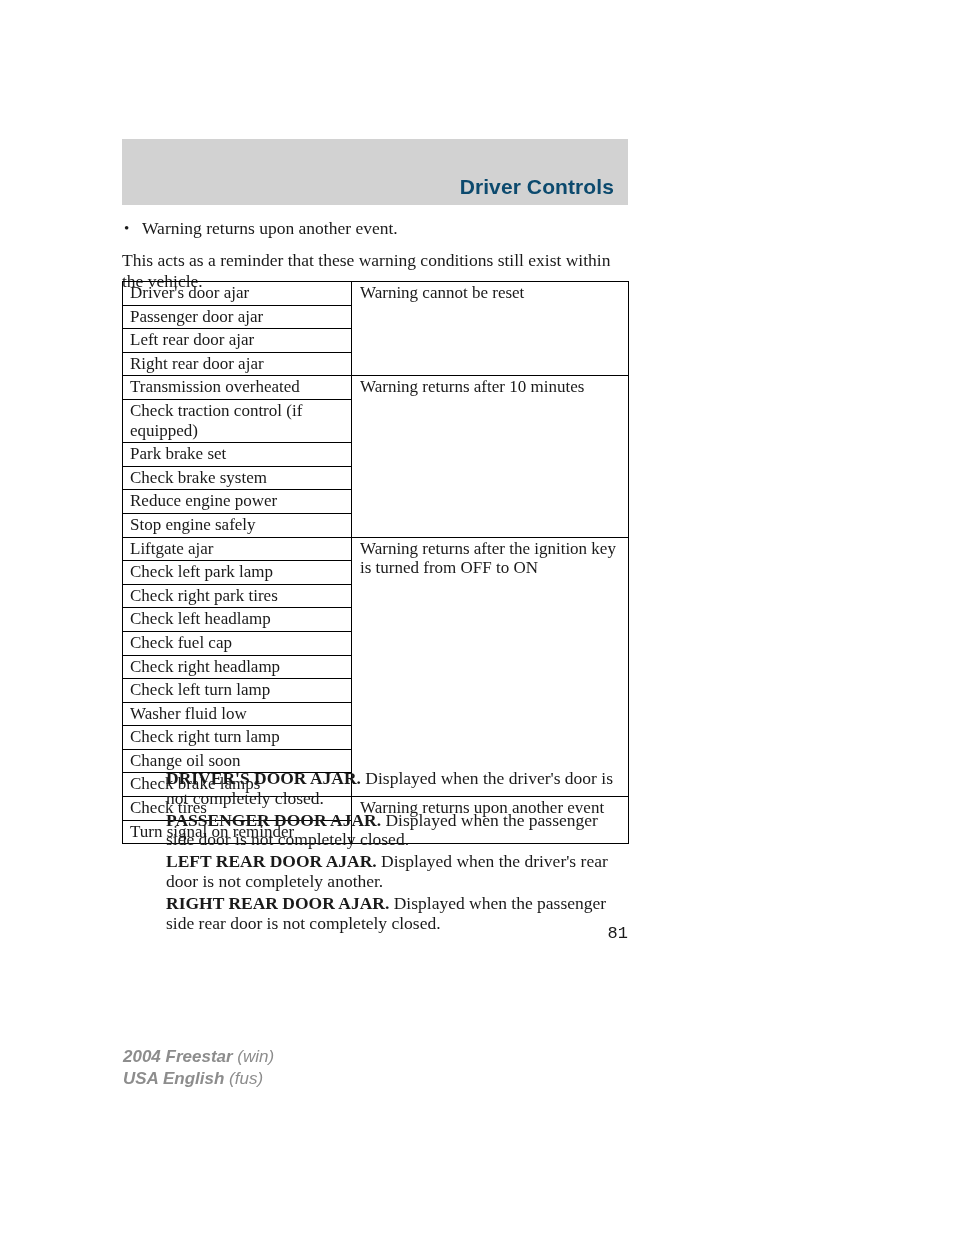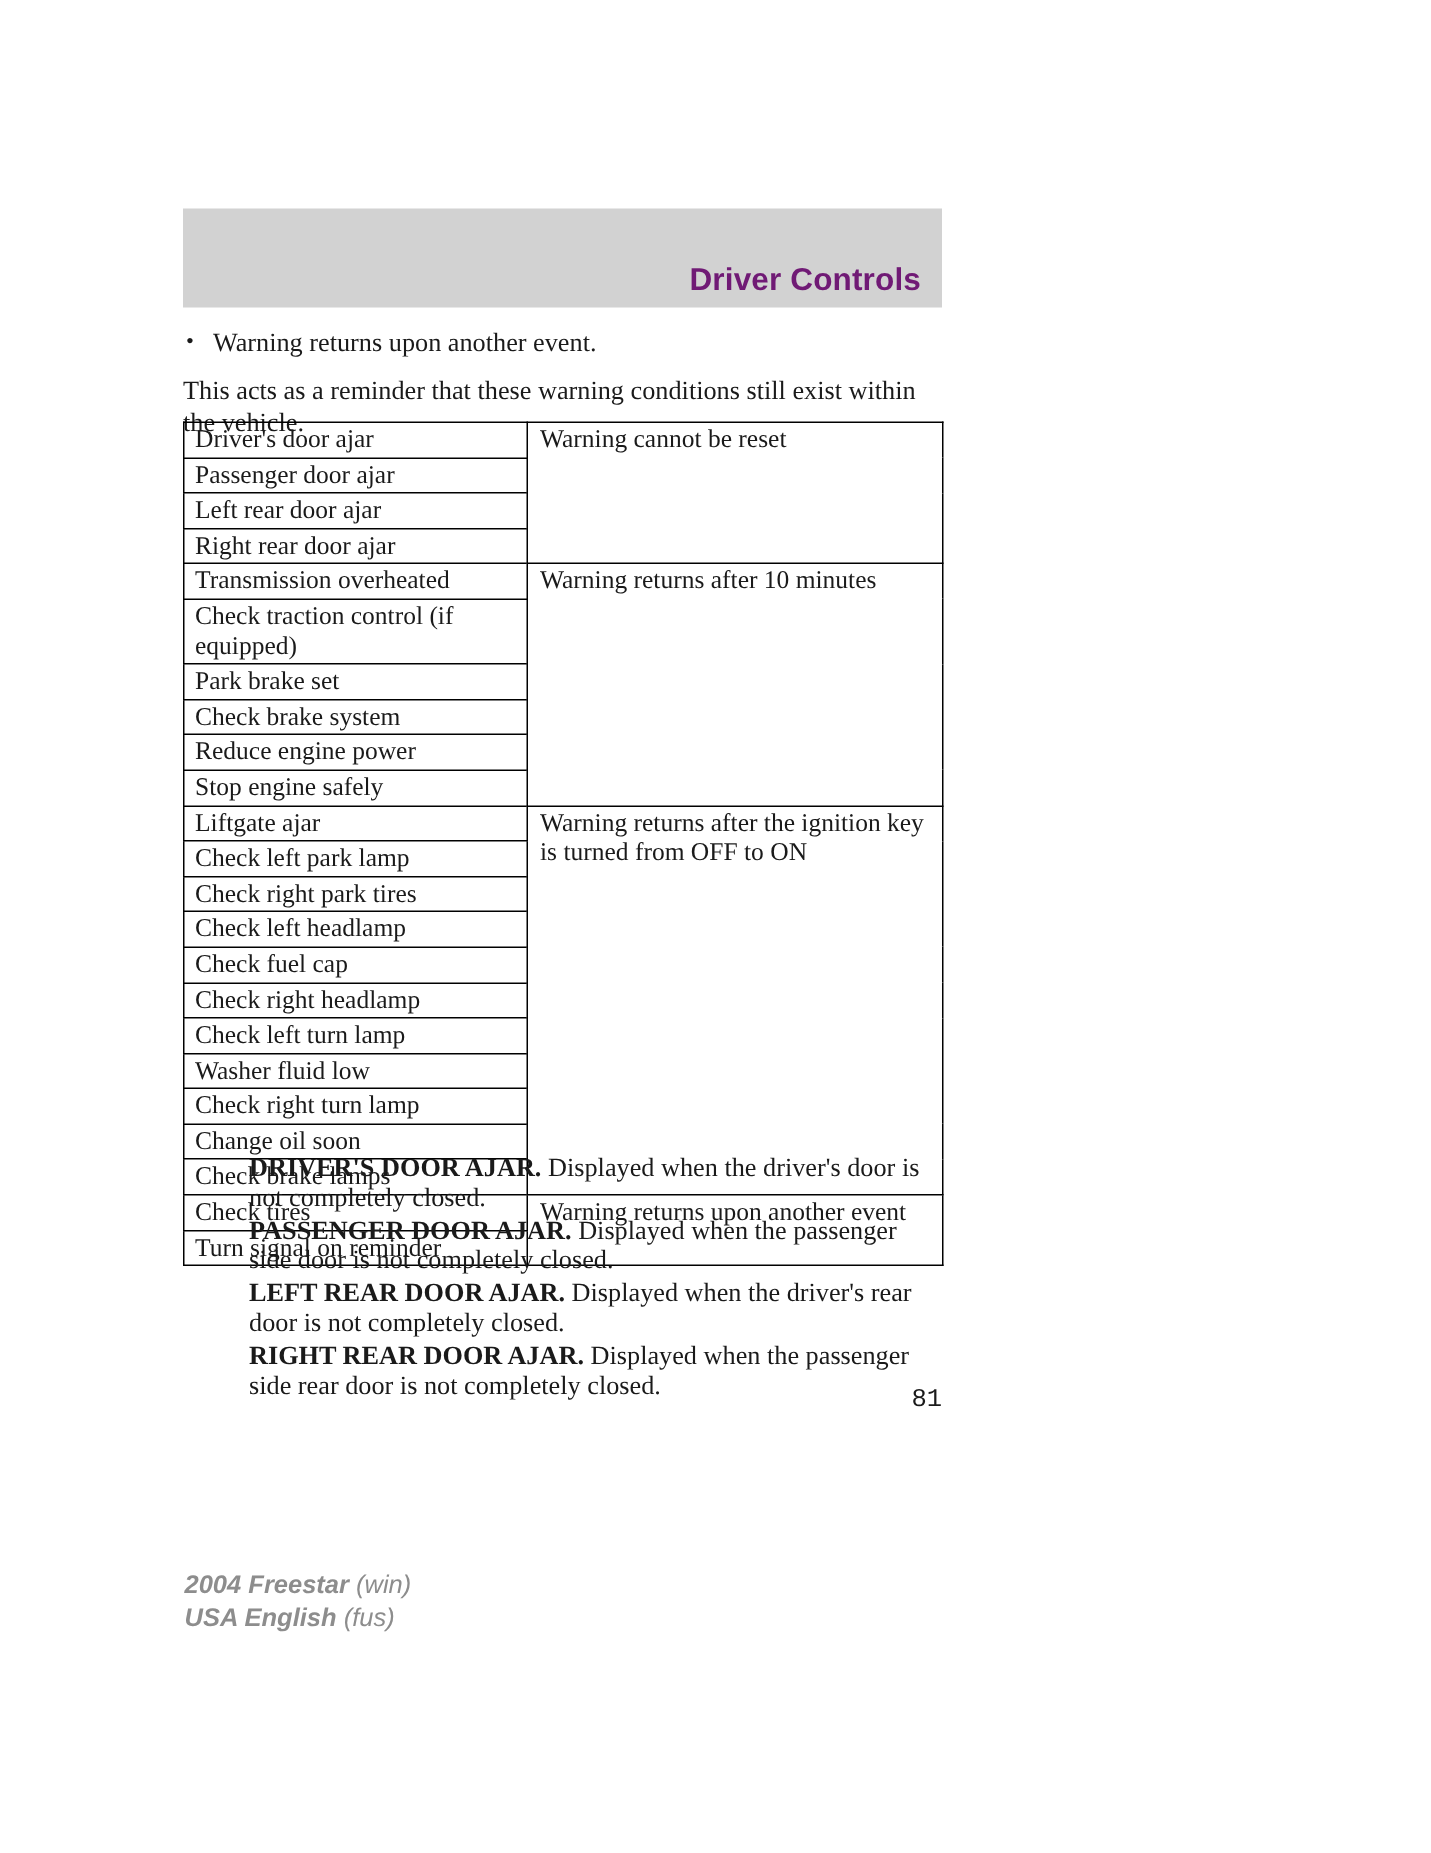--- a/index.html
+++ b/index.html
@@ -33,21 +33,21 @@
     background: #d2d2d2;
     box-sizing: border-box;
   }
   .header-title {
     position: absolute;
     right: 14px;
     bottom: 6px;
     font-family: "Liberation Sans", "DejaVu Sans", sans-serif;
     font-weight: bold;
     font-size: 21px;
-    color: #701a75;
+    color: #0c4a6e;
     letter-spacing: 0.1px;
   }
 
   
   .intro {
     position: absolute;
     left: 122px;
     top: 218px;
     width: 510px;
     font-size: 17.5px;
@@ -246,21 +246,21 @@
         </tr>
         <tr>
           <td class="lcell">Turn signal on reminder</td>
         </tr>
       </tbody>
   </table>
 
   <div class="body-paras">
       <p><b>DRIVER'S DOOR AJAR.</b><span> Displayed when the driver's door is not completely closed.</span></p>
       <p><b>PASSENGER DOOR AJAR.</b><span> Displayed when the passenger side door is not completely closed.</span></p>
-      <p><b>LEFT REAR DOOR AJAR.</b><span> Displayed when the driver's rear door is not completely closed.</span></p>
+      <p><b>LEFT REAR DOOR AJAR.</b><span> Displayed when the driver's rear door is not completely another.</span></p>
       <p><b>RIGHT REAR DOOR AJAR.</b><span> Displayed when the passenger side rear door is not completely closed.</span></p>
     </div>
 
   <div class="page-number">81</div>
 
   <div class="footer-meta">
       <div class="footer-line"><span class="strong">2004 Freestar</span><span class="light"> (win)</span></div>
       <div class="footer-line"><span class="strong">USA English</span><span class="light"> (fus)</span></div>
     </div>
 

